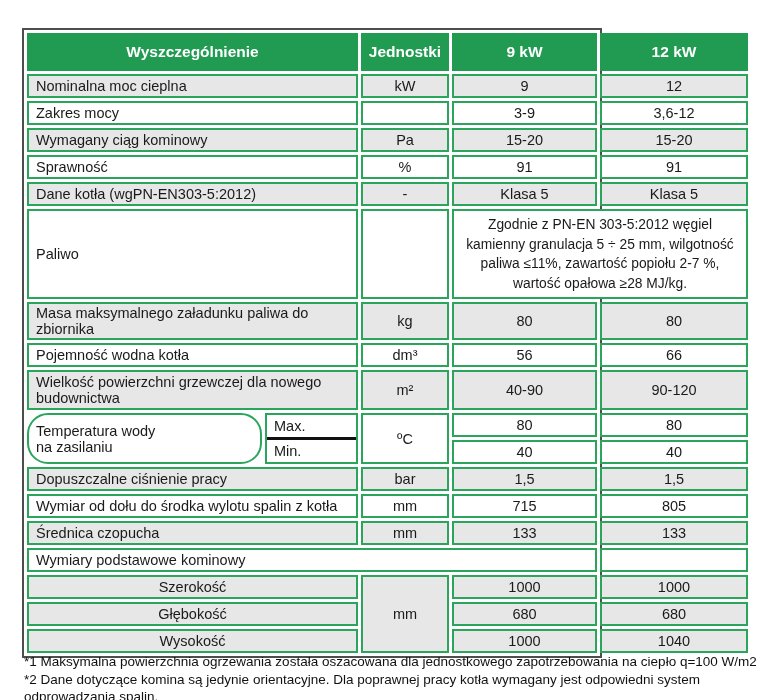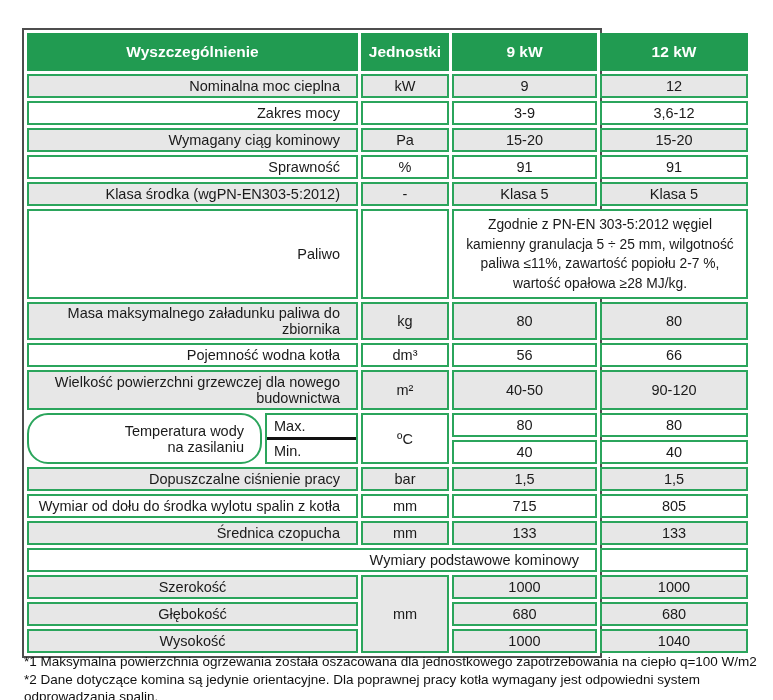--- a/index.html
+++ b/index.html
@@ -20,21 +20,21 @@
     text-align:center; vertical-align:middle;
     overflow:hidden;
   }
   th {
     background:#219b51; border-color:#219b51;
     color:#ffffff; font-weight:bold; font-size:15.5px;
     height:38px;
   }
   tr.gray  td { background:#e7e7e7; }
   tr.white td { background:#ffffff; }
-  td.lbl { text-align:right; padding-left:7px; padding-right:16px; }
+  td.lbl { text-align:left; padding-left:7px; padding-right:8px; }
   td.h1 { height:24px; }
   td.h2a { height:38px; }
   td.h2b { height:40px; }
   td.hpal { height:74px; }
   td.paliwo-text { font-size:13.8px; line-height:1.42; padding:4px 8px; }
   td.prewrap { white-space:pre-line;border-radius:21px; }
 
   
   td.maxmin { padding:0; background:#ffffff;margin-left:16px; }
   td.maxmin .sub { height:22px; display:flex; align-items:center; padding-left:7px; font-size:14.5px; background:#ffffff; }
@@ -83,21 +83,21 @@
         <td class="h1">15-20</td>
         <td class="h1">15-20</td>
       </tr>
       <tr class="white">
         <td colspan="2" class="lbl h1">Sprawność</td>
         <td class="h1">%</td>
         <td class="h1">91</td>
         <td class="h1">91</td>
       </tr>
       <tr class="gray">
-        <td colspan="2" class="lbl h1">Klasa środka (wgPN-EN303-5:2012)</td>
+        <td colspan="2" class="lbl h1">Dane kotła (wgPN-EN303-5:2012)</td>
         <td class="h1">-</td>
         <td class="h1">Klasa 5</td>
         <td class="h1">Klasa 5</td>
       </tr>
 
       <tr class="white">
         <td colspan="2" class="lbl hpal">Paliwo</td>
         <td class="hpal"></td>
         <td colspan="2" class="paliwo-text hpal">Zgodnie z PN-EN 303-5:2012 węgiel kamienny granulacja 5 ÷ 25 mm, wilgotność paliwa ≤11%, zawartość popiołu 2-7 %, wartość opałowa ≥28 MJ/kg.</td>
       </tr>
@@ -110,21 +110,21 @@
       </tr>
       <tr class="white">
         <td colspan="2" class="lbl h1">Pojemność wodna kotła</td>
         <td class="h1">dm³</td>
         <td class="h1">56</td>
         <td class="h1">66</td>
       </tr>
       <tr class="gray">
         <td colspan="2" class="lbl h2b">Wielkość powierzchni grzewczej dla nowego budownictwa</td>
         <td class="h2b">m²</td>
-        <td class="h2b">40-50</td>
+        <td class="h2b">40-90</td>
         <td class="h2b">90-120</td>
       </tr>
 
       <tr class="white">
         <td rowspan="2" class="lbl prewrap">Temperatura wody
 na zasilaniu</td>
         <td rowspan="2" class="maxmin">
           <div class="sub">Max.</div>
           <div class="blackline"></div>
           <div class="sub">Min.</div>

